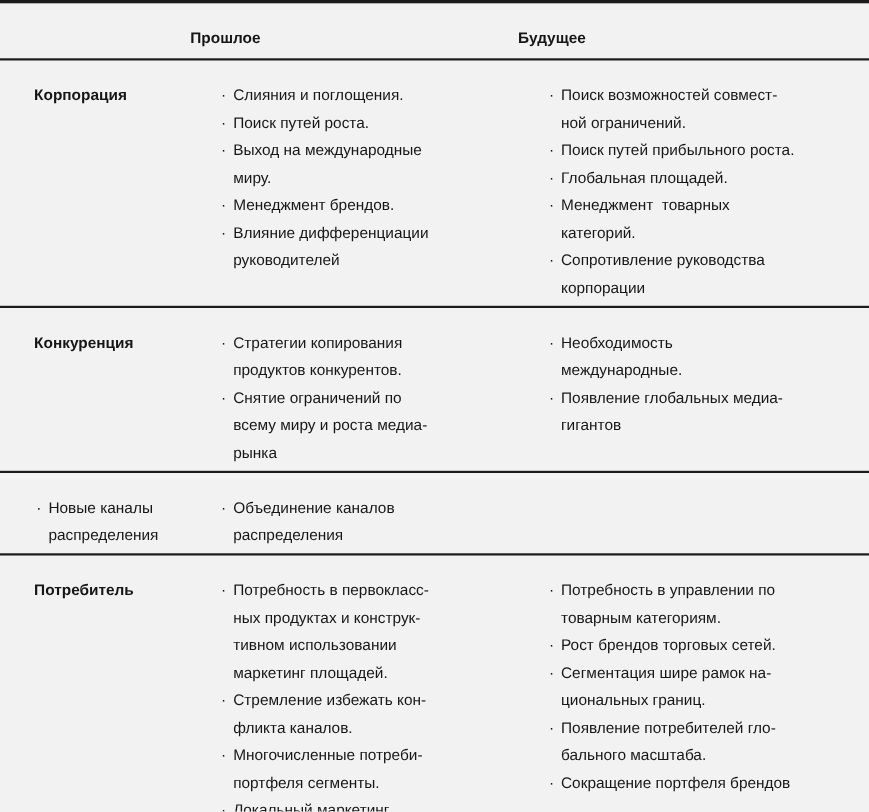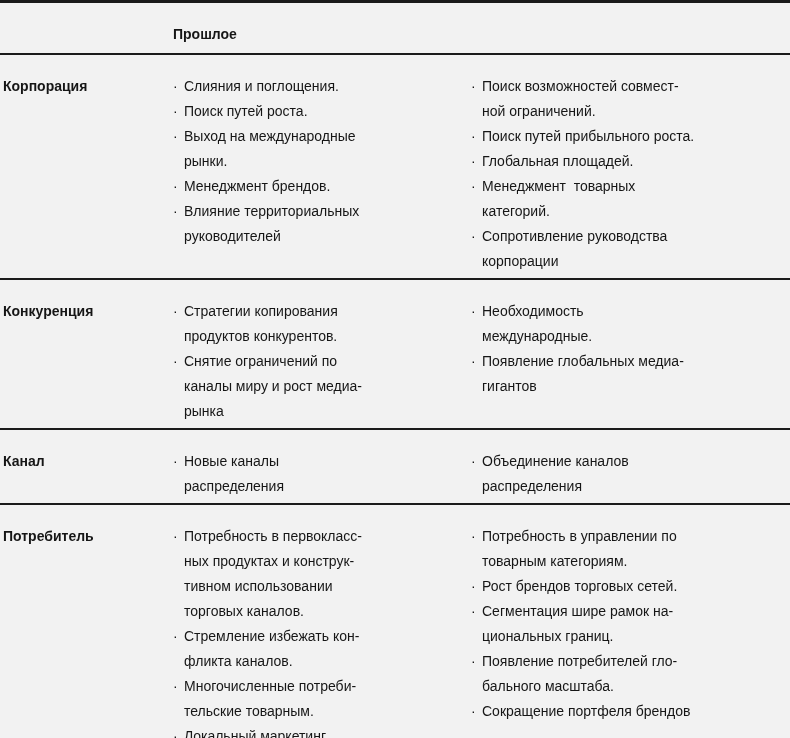--- a/index.html
+++ b/index.html
@@ -21,20 +21,21 @@
     box-sizing: border-box;
     border-top: 3px solid #1b1b1b;
     border-bottom: 3px solid #1b1b1b;
   }
   .row {
     display: grid;
     grid-template-columns: 168px 298px 324px;
   }
   .row + .row {
     border-top: 2px solid #1b1b1b;
+    padding-left: 28px;
   }
   .cell {
     box-sizing: border-box;
     padding: 7px 4px 4px 5px;
     font-size: 14px;
     line-height: 25px;
     margin-top: 12px;
   }
   .header-row .cell {
     font-weight: bold;
@@ -64,51 +65,52 @@
 </style>
 </head>
 <body>
 
 <div class="page">
   <div class="table">
 
     <div class="row header-row">
       <div class="cell label-cell"></div>
       <div class="cell">Прошлое</div>
+      <div class="cell">Будущее</div>
     </div>
 
     <div class="row">
       <div class="cell label-cell">Корпорация</div>
       <div class="cell">
         <ul class="bullet-list">
 
             <li class="bullet-item">
               <span class="bullet">·</span>
               <span class="bullet-text">Слияния и поглощения.</span>
             </li>
 
             <li class="bullet-item">
               <span class="bullet">·</span>
               <span class="bullet-text">Поиск путей роста.</span>
             </li>
 
             <li class="bullet-item">
               <span class="bullet">·</span>
               <span class="bullet-text">Выход на международные
-рынки.</span>
+миру.</span>
             </li>
 
             <li class="bullet-item">
               <span class="bullet">·</span>
               <span class="bullet-text">Менеджмент брендов.</span>
             </li>
 
             <li class="bullet-item">
               <span class="bullet">·</span>
-              <span class="bullet-text">Влияние территориальных
+              <span class="bullet-text">Влияние дифференциации
 руководителей</span>
             </li>
           </ul>
       </div>
       <div class="cell">
         <ul class="bullet-list">
 
             <li class="bullet-item">
               <span class="bullet">·</span>
               <span class="bullet-text">Поиск возможностей совмест-
@@ -147,21 +149,21 @@
 
             <li class="bullet-item">
               <span class="bullet">·</span>
               <span class="bullet-text">Стратегии копирования
 продуктов конкурентов.</span>
             </li>
 
             <li class="bullet-item">
               <span class="bullet">·</span>
               <span class="bullet-text">Снятие ограничений по
-каналы миру и рост медиа-
+всему миру и роста медиа-
 рынка</span>
             </li>
           </ul>
       </div>
       <div class="cell">
         <ul class="bullet-list">
 
             <li class="bullet-item">
               <span class="bullet">·</span>
               <span class="bullet-text">Необходимость
@@ -171,21 +173,20 @@
             <li class="bullet-item">
               <span class="bullet">·</span>
               <span class="bullet-text">Появление глобальных медиа-
 гигантов</span>
             </li>
           </ul>
       </div>
     </div>
 
     <div class="row">
-      <div class="cell label-cell">Канал</div>
       <div class="cell">
         <ul class="bullet-list">
 
             <li class="bullet-item">
               <span class="bullet">·</span>
               <span class="bullet-text">Новые каналы
 распределения</span>
             </li>
           </ul>
       </div>
@@ -204,33 +205,33 @@
     <div class="row">
       <div class="cell label-cell">Потребитель</div>
       <div class="cell">
         <ul class="bullet-list">
 
             <li class="bullet-item">
               <span class="bullet">·</span>
               <span class="bullet-text">Потребность в первокласс-
 ных продуктах и конструк-
 тивном использовании
-торговых каналов.</span>
+маркетинг площадей.</span>
             </li>
 
             <li class="bullet-item">
               <span class="bullet">·</span>
               <span class="bullet-text">Стремление избежать кон-
 фликта каналов.</span>
             </li>
 
             <li class="bullet-item">
               <span class="bullet">·</span>
               <span class="bullet-text">Многочисленные потреби-
-тельские товарным.</span>
+портфеля сегменты.</span>
             </li>
 
             <li class="bullet-item">
               <span class="bullet">·</span>
               <span class="bullet-text">Локальный маркетинг.</span>
             </li>
 
             <li class="bullet-item">
               <span class="bullet">·</span>
               <span class="bullet-text">Расширение портфеля

